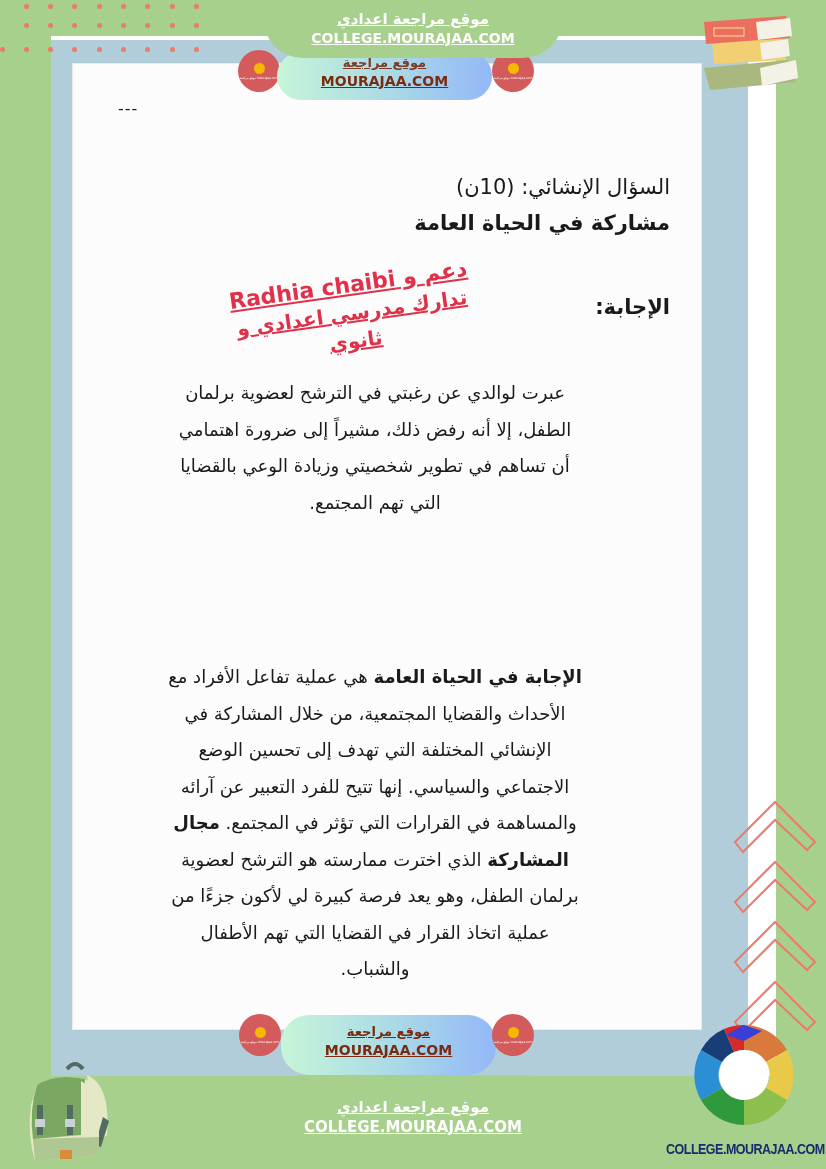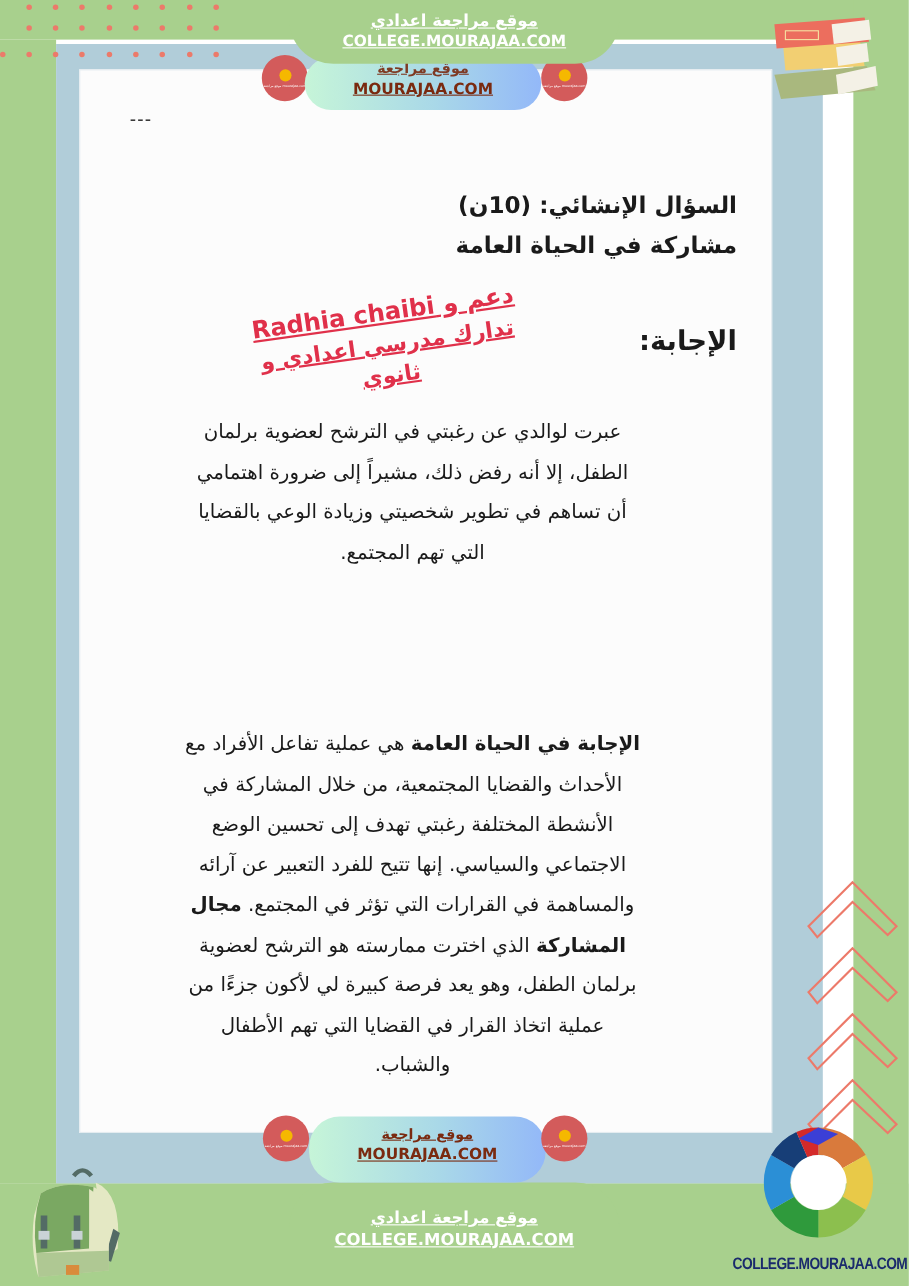--- a/index.html
+++ b/index.html
@@ -31,23 +31,23 @@
   .logo-circle { position: absolute; width: 42px; height: 42px; border-radius: 50%; background: #d35b5b; z-index: 4; display: flex; flex-direction: column; align-items: center; justify-content: center; }
   .logo-circle .sun { width: 11px; height: 11px; border-radius: 50%; background: #f5b800; margin-bottom: 2px; }
   .logo-circle .tiny { font-size: 3px; color: #fff; line-height: 4px; }
 
   .banner-bottom { position: absolute; left: 263px; top: 1075px; width: 300px; height: 94px; background: #a8d08d; border-radius: 40px 40px 0 0; text-align: center; color: #ffffff; z-index: 3; }
   .banner-bottom .ar { font-size: 15px; font-weight: bold; text-decoration: underline; line-height: 20px; padding-top: 22px; direction: rtl; }
   .banner-bottom .en { font-size: 15px; font-weight: bold; text-decoration: underline; line-height: 20px; }
 
   .content { position: absolute; left: 72px; top: 63px; width: 630px; direction: rtl; color: #1a1a1a; }
   .dashes { position: absolute; left: 46px; top: 36px; font-size: 16px; color: #222; direction: ltr; letter-spacing: 1px; }
-  .q-title { position: absolute; right: 32px; top: 112px; font-size: 21px; font-weight: bold; white-space: nowrap; }
+  .q-title { position: absolute; right: 32px; top: 112px; font-size: 21px; font-weight: normal; white-space: nowrap; }
   .q-sub { position: absolute; right: 32px; top: 148px; font-size: 21px; font-weight: bold; white-space: nowrap; }
-  .answer-label { position: absolute; right: 32px; top: 232px; font-size: 25px; font-weight: bold; white-space: nowrap; }
+  .answer-label { position: absolute; right: 32px; top: 232px; font-size: 21px; font-weight: bold; white-space: nowrap; }
 
   .stamp { position: absolute; left: 150px; top: 208px; width: 260px; transform: rotate(-8deg); transform-origin: center; color: #e0304a; font-weight: bold; text-align: center; direction: rtl; z-index: 6; }
   .stamp .l1 { font-size: 22px; text-decoration: underline; line-height: 28px; }
   .stamp .l2 { font-size: 20px; text-decoration: underline; line-height: 28px; }
   .stamp .l3 { font-size: 20px; text-decoration: underline; line-height: 28px; }
 
   .para { position: absolute; right: 32px; width: 590px; font-size: 18px; line-height: 36.5px; text-align: center; white-space: nowrap; }
   .para1 { top: 312px; }
   .para2 { top: 596px; }
   .para .line { display: block; }
@@ -140,21 +140,21 @@
   <div class="para para1">
     <span class="line">عبرت لوالدي عن رغبتي في الترشح لعضوية برلمان</span>
     <span class="line">الطفل، إلا أنه رفض ذلك، مشيراً إلى ضرورة اهتمامي</span>
     <span class="line">أن تساهم في تطوير شخصيتي وزيادة الوعي بالقضايا</span>
     <span class="line">التي تهم المجتمع.</span>
   </div>
 
   <div class="para para2">
     <span class="line"><b>الإجابة في الحياة العامة</b><span> هي عملية تفاعل الأفراد مع</span></span>
     <span class="line">الأحداث والقضايا المجتمعية، من خلال المشاركة في</span>
-    <span class="line">الأنشطة المختلفة رغبتي تهدف إلى تحسين الوضع</span>
+    <span class="line">الإنشائي المختلفة التي تهدف إلى تحسين الوضع</span>
     <span class="line">الاجتماعي والسياسي. إنها تتيح للفرد التعبير عن آرائه</span>
     <span class="line"><span>والمساهمة في القرارات التي تؤثر في المجتمع. </span><b>مجال</b></span>
     <span class="line"><b>المشاركة</b><span> الذي اخترت ممارسته هو الترشح لعضوية</span></span>
     <span class="line">برلمان الطفل، وهو يعد فرصة كبيرة لي لأكون جزءًا من</span>
     <span class="line">عملية اتخاذ القرار في القضايا التي تهم الأطفال</span>
     <span class="line">والشباب.</span>
   </div>
 </div>
 
 <svg class="chevrons" width="85" height="250" viewBox="0 0 85 250">

